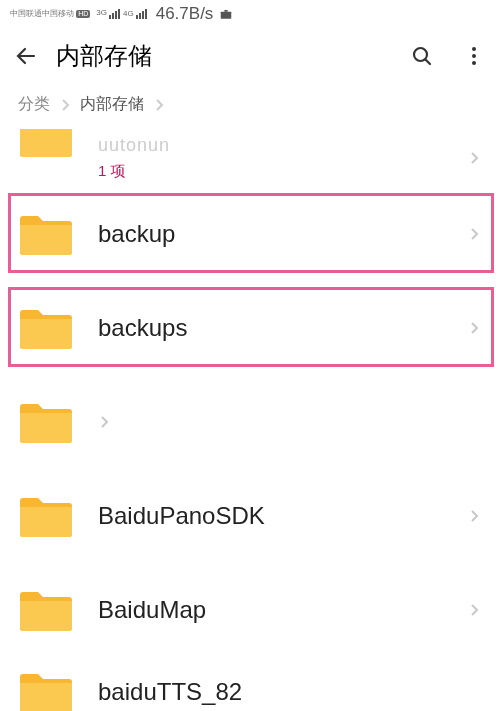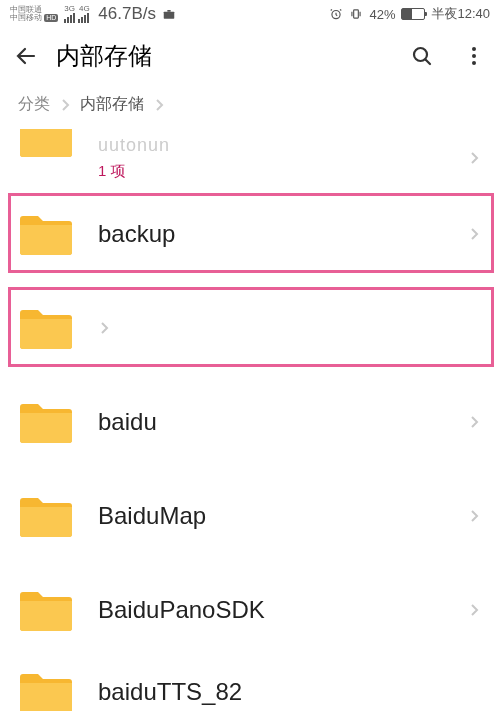--- a/index.html
+++ b/index.html
@@ -16,21 +16,21 @@
   .status-bar {
     height: 28px;
     display: flex;
     align-items: center;
     justify-content: space-between;
     padding: 0 10px;
     font-size: 12px;
     color: #444;
   }
   .status-left { display: flex; align-items: center; gap: 6px; }
-  .carriers { display: flex; flex-direction: column; line-height: 8px; font-size: 8px; color:#777;}
+  .carriers { display: flex; flex-direction: row; line-height: 8px; font-size: 8px; color:#777;}
   .hd-badge { background:#666; color:#fff; border-radius:2px; font-size:7px; padding:0 2px; line-height:8px; display:inline-block;}
   .sig-g { display:flex; gap:0; align-items:flex-end;}
   .sig { display:flex; align-items:flex-end; gap:1px; margin-right:3px;}
   .sig span { width:2px; background:#555; display:inline-block;}
   .sig span:nth-child(1){height:4px}.sig span:nth-child(2){height:6px}.sig span:nth-child(3){height:8px}.sig span:nth-child(4){height:10px}
   .net-lbl { font-size:8px; line-height:8px; color:#666; margin-right:2px;}
   .status-right { display:flex; align-items:center; gap:6px;}
   .batt { width:24px; height:12px; border:1px solid #555; border-radius:2px; position:relative;}
   .batt::after{content:"";position:absolute;right:-3px;top:3px;width:2px;height:4px;background:#555;border-radius:0 1px 1px 0;}
   .batt-fill{height:100%; width:42%; background:#555;}
@@ -90,60 +90,45 @@
 </head>
 <body>
 
 <div class="status-bar">
   <div class="status-left">
     <div class="carriers">
       <span>中国联通</span>
       <span><span>中国移动</span> <span class="hd-badge">HD</span></span>
     </div>
     <div class="sig-g">
-      <div style="display:flex;flex-direction:column;align-items:flex-start;">
+      <div style="display:flex;flex-direction:row;align-items:flex-start;">
         <div class="net-lbl">3G</div>
         <div class="sig">
             <span></span>
             <span></span>
             <span></span>
             <span></span>
           </div>
       </div>
-      <div style="display:flex;flex-direction:column;align-items:center;">
+      <div style="display:flex;flex-direction:row;align-items:center;">
         <div class="net-lbl">4G</div>
         <div class="sig">
             <span></span>
             <span></span>
             <span></span>
             <span></span>
           </div>
       </div>
     </div>
     <span style="font-size:17px;color:#555;">46.7B/s</span>
     <svg class="ico" viewBox="0 0 24 24" fill="#555">
         <rect x="3" y="8" width="18" height="12" rx="1"></rect>
         <rect x="9" y="5" width="6" height="3" rx="1"></rect>
       </svg>
   </div>
-  <div class="status-right">
-    <svg class="ico" viewBox="0 0 24 24" fill="none" stroke="#555" stroke-width="2">
-        <circle cx="12" cy="13" r="7"></circle>
-        <path d="M12 10v3l2 2M5 4l-2 2M19 4l2 2"></path>
-      </svg>
-    <svg class="ico" viewBox="0 0 24 24" fill="none" stroke="#555" stroke-width="2">
-        <rect x="8" y="5" width="8" height="14" rx="1"></rect>
-        <path d="M5 8v8M19 8v8"></path>
-      </svg>
-    <span style="font-size:13px;color:#555;">42%</span>
-    <div class="batt">
-        <div class="batt-fill"></div>
-      </div>
-    <span style="font-size:13px;color:#555;">半夜12:40</span>
-  </div>
 </div>
 
 <div class="header">
   <svg class="hdr-ico" viewBox="0 0 24 24" fill="none" stroke="#333" stroke-width="2.2" stroke-linecap="round">
       <path d="M20 12H4M11 5l-7 7 7 7"></path>
     </svg>
   <div class="title">内部存储</div>
   <svg class="hdr-ico" viewBox="0 0 24 24" fill="none" stroke="#333" stroke-width="2.2">
       <circle cx="10.5" cy="10.5" r="6.5"></circle>
       <path d="M20 20l-4.5-4.5" stroke-linecap="round"></path>
@@ -193,58 +178,58 @@
     <svg class="chev" viewBox="0 0 14 14" fill="none" stroke="#c8c8c8" stroke-width="2">
         <path d="M4 2l5 5-5 5"></path>
       </svg>
   </div>
 
   <div class="row">
     <svg class="folder" viewBox="0 0 56 46">
         <path fill="#f7b731" d="M2 8c0-2 1-3 3-3h15l5 5h26c2 0 3 1 3 3v28c0 2-1 3-3 3H5c-2 0-3-1-3-3V8z"></path>
         <path fill="#fbc850" d="M2 14h52v27c0 2-1 3-3 3H5c-2 0-3-1-3-3V14z"></path>
       </svg>
-    <svg class="chev" viewBox="0 0 14 14" fill="none" stroke="#c8c8c8" stroke-width="2">
-        <path d="M4 2l5 5-5 5"></path>
-      </svg>
-  </div>
-
-  <div class="row">
-    <svg class="folder" viewBox="0 0 56 46">
-        <path fill="#f7b731" d="M2 8c0-2 1-3 3-3h15l5 5h26c2 0 3 1 3 3v28c0 2-1 3-3 3H5c-2 0-3-1-3-3V8z"></path>
-        <path fill="#fbc850" d="M2 14h52v27c0 2-1 3-3 3H5c-2 0-3-1-3-3V14z"></path>
-      </svg>
-    <div class="meta">
-      <span class="name">baidu</span>
+    <div class="meta">
+      <span class="name">backups</span>
+    </div>
+    <svg class="chev" viewBox="0 0 14 14" fill="none" stroke="#c8c8c8" stroke-width="2">
+        <path d="M4 2l5 5-5 5"></path>
+      </svg>
+  </div>
+
+  <div class="row">
+    <svg class="folder" viewBox="0 0 56 46">
+        <path fill="#f7b731" d="M2 8c0-2 1-3 3-3h15l5 5h26c2 0 3 1 3 3v28c0 2-1 3-3 3H5c-2 0-3-1-3-3V8z"></path>
+        <path fill="#fbc850" d="M2 14h52v27c0 2-1 3-3 3H5c-2 0-3-1-3-3V14z"></path>
+      </svg>
+    <svg class="chev" viewBox="0 0 14 14" fill="none" stroke="#c8c8c8" stroke-width="2">
+        <path d="M4 2l5 5-5 5"></path>
+      </svg>
+  </div>
+
+  <div class="row">
+    <svg class="folder" viewBox="0 0 56 46">
+        <path fill="#f7b731" d="M2 8c0-2 1-3 3-3h15l5 5h26c2 0 3 1 3 3v28c0 2-1 3-3 3H5c-2 0-3-1-3-3V8z"></path>
+        <path fill="#fbc850" d="M2 14h52v27c0 2-1 3-3 3H5c-2 0-3-1-3-3V14z"></path>
+      </svg>
+    <div class="meta">
+      <span class="name">BaiduPanoSDK</span>
     </div>
     <svg class="chev" viewBox="0 0 14 14" fill="none" stroke="#c8c8c8" stroke-width="2">
         <path d="M4 2l5 5-5 5"></path>
       </svg>
   </div>
 
   <div class="row">
     <svg class="folder" viewBox="0 0 56 46">
         <path fill="#f7b731" d="M2 8c0-2 1-3 3-3h15l5 5h26c2 0 3 1 3 3v28c0 2-1 3-3 3H5c-2 0-3-1-3-3V8z"></path>
         <path fill="#fbc850" d="M2 14h52v27c0 2-1 3-3 3H5c-2 0-3-1-3-3V14z"></path>
       </svg>
     <div class="meta">
       <span class="name">BaiduMap</span>
-    </div>
-    <svg class="chev" viewBox="0 0 14 14" fill="none" stroke="#c8c8c8" stroke-width="2">
-        <path d="M4 2l5 5-5 5"></path>
-      </svg>
-  </div>
-
-  <div class="row">
-    <svg class="folder" viewBox="0 0 56 46">
-        <path fill="#f7b731" d="M2 8c0-2 1-3 3-3h15l5 5h26c2 0 3 1 3 3v28c0 2-1 3-3 3H5c-2 0-3-1-3-3V8z"></path>
-        <path fill="#fbc850" d="M2 14h52v27c0 2-1 3-3 3H5c-2 0-3-1-3-3V14z"></path>
-      </svg>
-    <div class="meta">
-      <span class="name">BaiduPanoSDK</span>
     </div>
     <svg class="chev" viewBox="0 0 14 14" fill="none" stroke="#c8c8c8" stroke-width="2">
         <path d="M4 2l5 5-5 5"></path>
       </svg>
   </div>
 
   <div class="row" style="height:70px;">
     <svg class="folder" viewBox="0 0 56 46">
         <path fill="#f7b731" d="M2 8c0-2 1-3 3-3h15l5 5h26c2 0 3 1 3 3v28c0 2-1 3-3 3H5c-2 0-3-1-3-3V8z"></path>
         <path fill="#fbc850" d="M2 14h52v27c0 2-1 3-3 3H5c-2 0-3-1-3-3V14z"></path>

